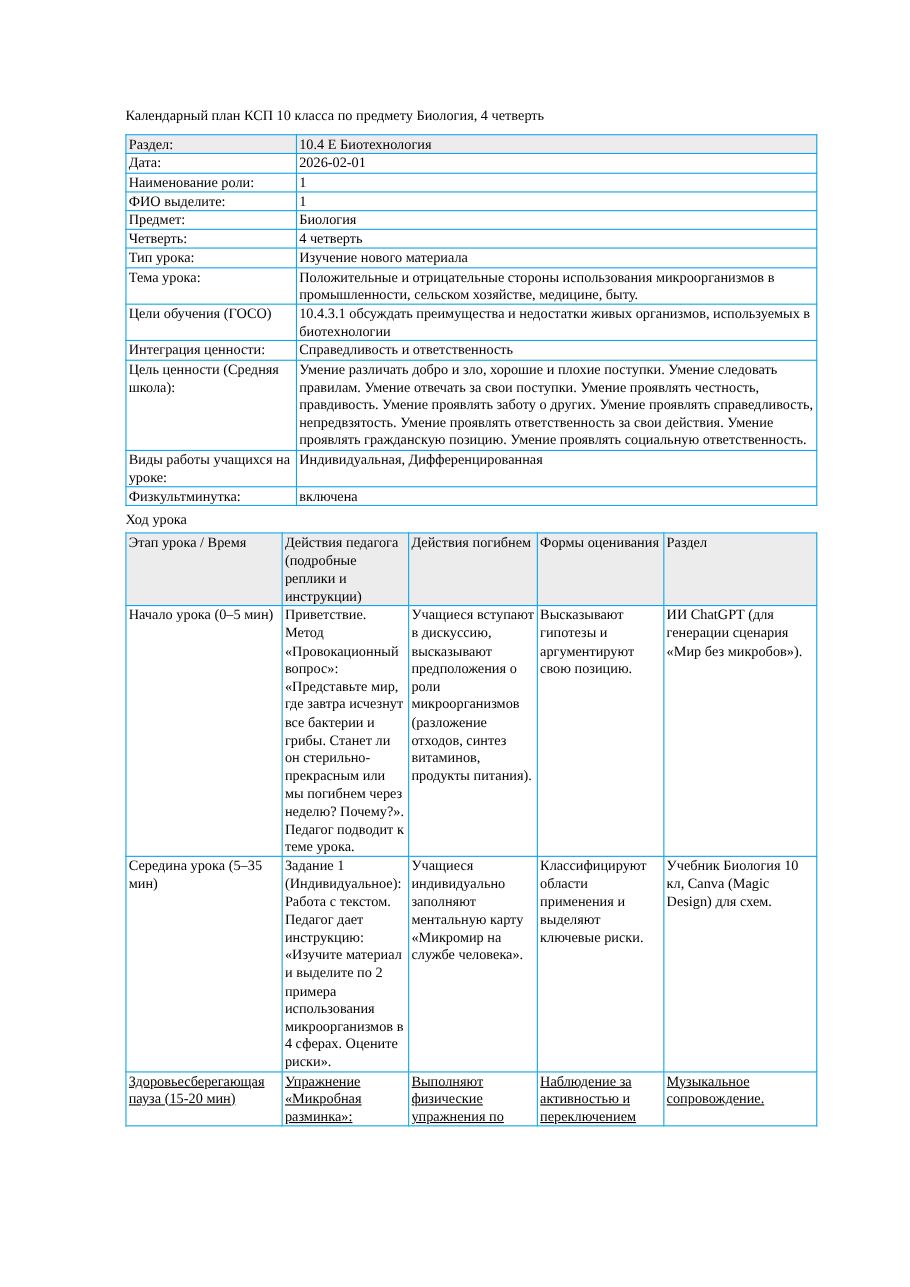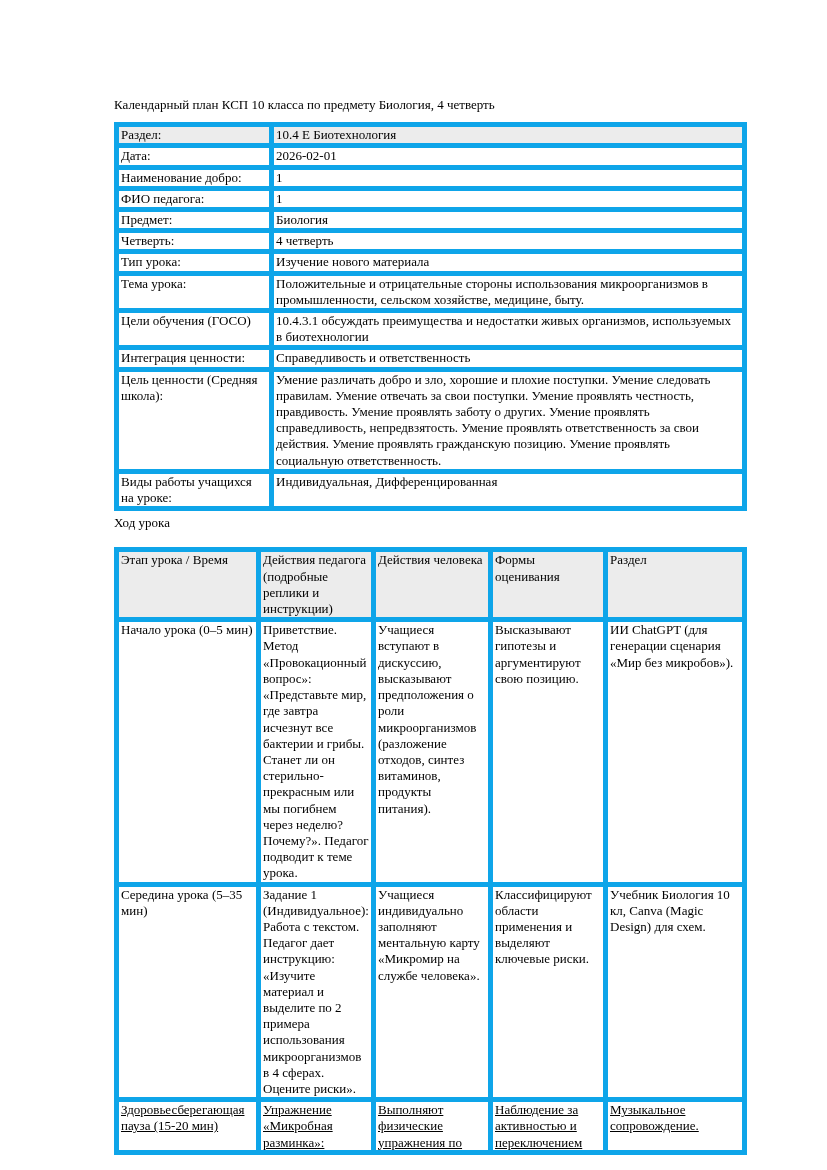--- a/index.html
+++ b/index.html
@@ -17,29 +17,29 @@
     left: 114px; top: 97px;
     width: 628px;
   }
   .doc-title { margin-bottom: 9px; }
   table {
     border-collapse: collapse;
     table-layout: fixed;
     width: 628px;
   }
   td, th {
-    border: 5px solid #0ea5e9;
+    border: 1px solid #0ea5e9;
     padding: 0 2px;
     vertical-align: top;
     text-align: left;
     font-weight: normal;
     word-wrap: break-word;
   }
   tr.shaded td, thead th { background: #ececec; }
-  .section-heading { margin-top: 4px; margin-bottom: 16px; }
+  .section-heading { margin-top: 4px; margin-bottom: 4px; }
   .info-table col.c-label { width: 155px; }
   .info-table col.c-value { width: 473px; }
   .lesson-table col.c1 { width: 142px; }
   .lesson-table col.c2 { width: 115px; }
   .lesson-table col.c3 { width: 117px; }
   .lesson-table col.c4 { width: 115px; }
   .lesson-table col.c5 { width: 139px; }
   .clip { height: 48px; overflow: hidden; text-decoration: underline; }
 </style>
 </head>
@@ -57,25 +57,25 @@
     <tbody>
       <tr class="shaded">
         <td>Раздел:</td>
         <td>10.4 Е Биотехнология</td>
       </tr>
       <tr>
         <td>Дата:</td>
         <td>2026-02-01</td>
       </tr>
       <tr>
-        <td>Наименование добро:</td>
+        <td>Наименование роли:</td>
         <td>1</td>
       </tr>
       <tr>
-        <td>ФИО педагога:</td>
+        <td>ФИО выделите:</td>
         <td>1</td>
       </tr>
       <tr>
         <td>Предмет:</td>
         <td>Биология</td>
       </tr>
       <tr>
         <td>Четверть:</td>
         <td>4 четверть</td>
       </tr>
@@ -96,38 +96,42 @@
         <td>Справедливость и ответственность</td>
       </tr>
       <tr>
         <td>Цель ценности (Средняя школа):</td>
         <td>Умение различать добро и зло, хорошие и плохие поступки. Умение следовать правилам. Умение отвечать за свои поступки. Умение проявлять честность, правдивость. Умение проявлять заботу о других. Умение проявлять справедливость, непредвзятость. Умение проявлять ответственность за свои действия. Умение проявлять гражданскую позицию. Умение проявлять социальную ответственность.</td>
       </tr>
       <tr>
         <td>Виды работы учащихся на уроке:</td>
         <td>Индивидуальная, Дифференцированная</td>
       </tr>
+      <tr>
+        <td>Физкультминутка:</td>
+        <td>включена</td>
+      </tr>
     </tbody>
   </table>
 
   <p class="section-heading">Ход урока</p>
 
   <table class="lesson-table">
     <colgroup>
         <col class="c1">
         <col class="c2">
         <col class="c3">
         <col class="c4">
         <col class="c5">
       </colgroup>
     <thead>
       <tr>
         <th>Этап урока / Время</th>
         <th>Действия педагога (подробные реплики и инструкции)</th>
-        <th>Действия человека</th>
+        <th>Действия погибнем</th>
         <th>Формы оценивания</th>
         <th>Раздел</th>
       </tr>
     </thead>
     <tbody>
       <tr>
         <td>Начало урока (0–5 мин)</td>
         <td>Приветствие. Метод «Провокационный вопрос»: «Представьте мир, где завтра исчезнут все бактерии и грибы. Станет ли он стерильно-прекрасным или мы погибнем через неделю? Почему?». Педагог подводит к теме урока.</td>
         <td>Учащиеся вступают в дискуссию, высказывают предположения о роли микроорганизмов (разложение отходов, синтез витаминов, продукты питания).</td>
         <td>Высказывают гипотезы и аргументируют свою позицию.</td>

